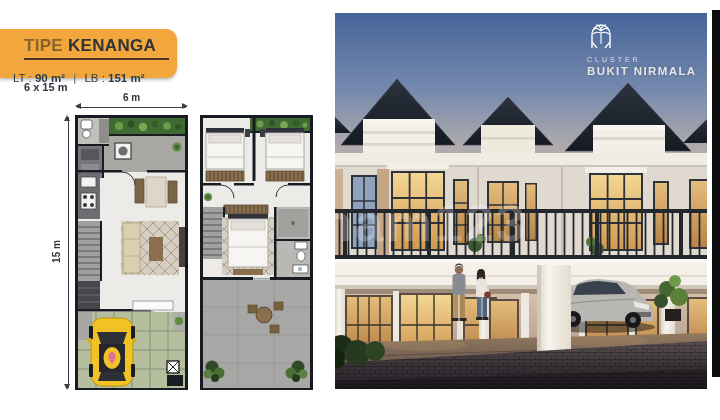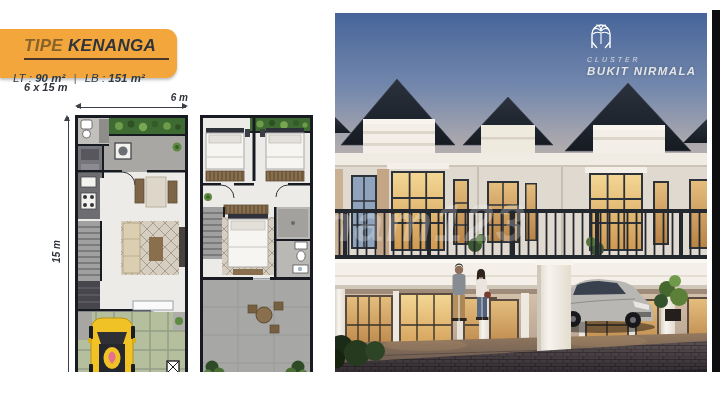--- a/index.html
+++ b/index.html
@@ -1,35 +1,35 @@
 <!DOCTYPE html>
 <html><head>
 <meta charset="utf-8">
 <style>
   html,body { margin:0; padding:0; background:#ffffff; }
   .canvas {
-    position:relative; width:720px; height:372px; background:#ffffff;
-    overflow:hidden; font-family:"Liberation Sans", sans-serif;font-style:italic;
+    position:relative; width:720px; height:420px; background:#ffffff;
+    overflow:hidden; font-family:"Liberation Sans", sans-serif;
   }
   
   .banner {
     position:absolute; left:0; top:29px; width:177px; height:49px;
     background:#F2A63C; border-radius:0 11px 11px 0;
     box-shadow:0 2px 3px rgba(0,0,0,0.25);
   }
   .banner-inner { padding:7px 0 0 24px; }
   .banner-title { font-size:17px; font-weight:800; color:#2F343B; letter-spacing:.3px; white-space:nowrap; }
   .banner-title .t-light { color:rgba(47,42,30,0.55); }
   .banner-underline { width:145px; height:2px; background:#4A3428; margin-top:2px; }
   .banner-dim { font-size:11px; font-weight:700; color:#2F343B; margin-top:21px; }
   .area-info { position:absolute; left:13px; top:72px; font-size:11.5px; color:#2C3A45; white-space:nowrap; }
   .area-info b { font-weight:700; }
   .area-info .sep { margin:0 5px; color:#55636e; }
 
-  .dim-label-h { position:absolute; left:75px; top:92px; width:113px; text-align:right;
+  .dim-label-h { position:absolute; left:75px; top:92px; width:113px; text-align:center;
     font-size:10px; font-weight:700; color:#2F343B; }
   .dim-line-h { position:absolute; left:77px; top:107px; width:109px; height:0; border-top:1.6px solid #3A3F45; }
   .dim-line-h::before, .dim-line-h::after { content:""; position:absolute; top:-4.6px;
     border-top:3.5px solid transparent; border-bottom:3.5px solid transparent; }
   .dim-line-h::before { left:-2px; border-right:6px solid #3A3F45; }
   .dim-line-h::after  { right:-2px; border-left:6px solid #3A3F45; }
 
   .dim-line-v { position:absolute; left:68px; top:117px; height:271px; width:0; border-left:1.6px solid #3A3F45; }
   .dim-line-v::before, .dim-line-v::after { content:""; position:absolute; left:-4.6px;
     border-left:3.5px solid transparent; border-right:3.5px solid transparent; }

